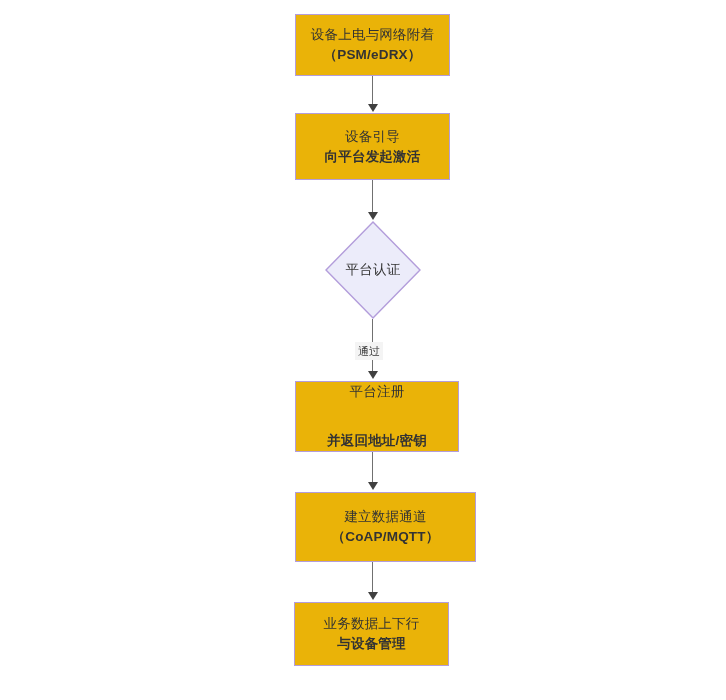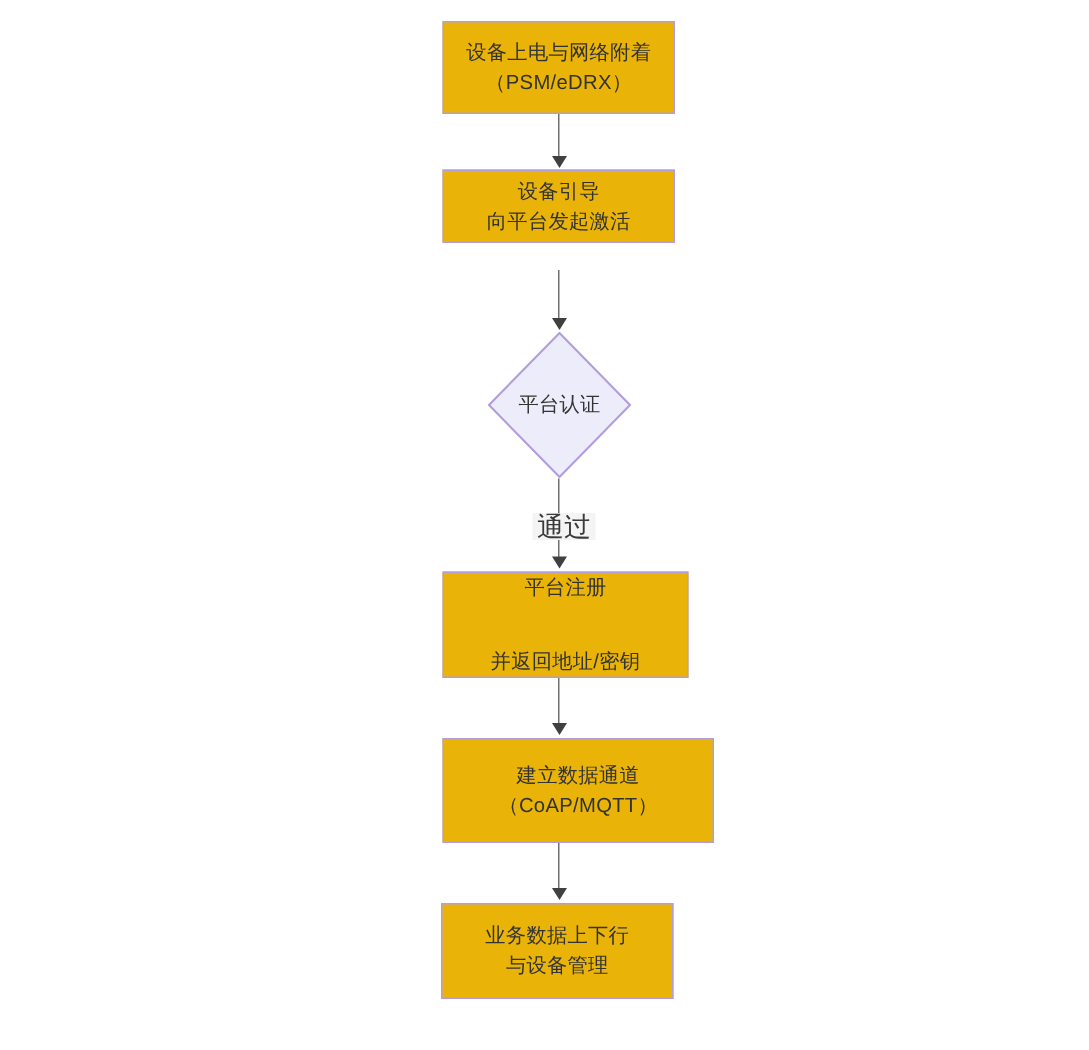--- a/index.html
+++ b/index.html
@@ -30,21 +30,21 @@
     width: 0;
     height: 0;
     border-left: 5px solid transparent;
     border-right: 5px solid transparent;
     border-top: 8px solid #404040;
   }
   .edge-label {
     position: absolute;
     background: #f4f4f4;
     color: #3a3a3a;
-    font-size: 18px;
+    font-size: 11px;
     line-height: 16px;
     padding: 1px 3px;
     white-space: nowrap;
   }
 
   
   .node-box {
     position: absolute;
     box-sizing: border-box;
     background: #eab308;
@@ -54,20 +54,21 @@
     align-items: center;
     justify-content: center;
     color: #333333;
     font-size: 13.5px;
     line-height: 20px;
     text-align: center;
     letter-spacing: 0.2px;
   }
   .node-box .line2 {
     display: block;
+    font-weight: bold;
   }
 
   
   .node-diamond {
     position: absolute;
   }
   .node-diamond .shape {
     position: absolute;
     left: 0;
     top: 0;
@@ -96,21 +97,21 @@
 <div id="flow-canvas">
 
   <div class="node-box" style="left:295px; top:14px; width:155px; height:62px;">
     <span>设备上电与网络附着</span>
     <span class="line2">（PSM/eDRX）</span>
   </div>
 
   <div class="edge" style="left:372px; top:76px; height:30px;"></div>
   <div class="arrowhead" style="left:368px; top:104px;"></div>
 
-  <div class="node-box" style="left:295px; top:113px; width:155px; height:49px;">
+  <div class="node-box" style="left:295px; top:113px; width:155px; height:67px;">
     <span>设备引导</span>
     <span class="line2">向平台发起激活</span>
   </div>
 
   <div class="edge" style="left:372px; top:180px; height:34px;"></div>
   <div class="arrowhead" style="left:368px; top:212px;"></div>
 
   <div class="node-diamond" style="left:325px; top:221px; width:96px; height:98px;">
     <svg class="shape" viewBox="0 0 96 98" preserveAspectRatio="none">
       <polygon points="48,1 95,49 48,97 1,49" fill="#ececfa" stroke="#b39ddb" stroke-width="1.4"></polygon>

